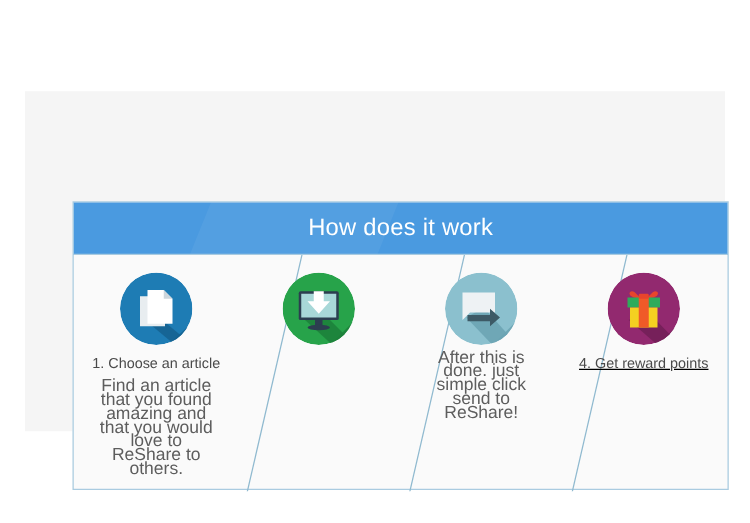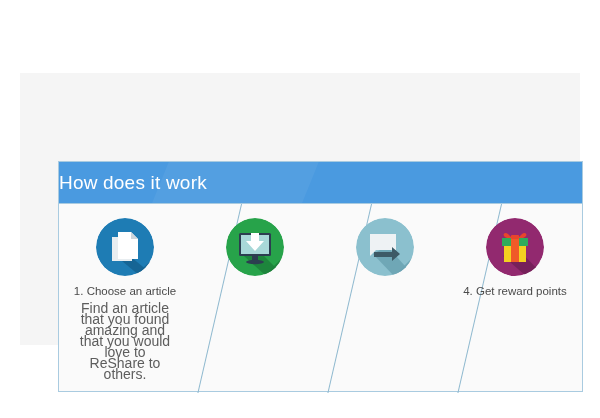--- a/index.html
+++ b/index.html
@@ -52,21 +52,21 @@
     top: -14px;
     width: 150px;
     height: 86px;
     background: rgba(255,255,255,0.055);
     transform: skewX(-22deg);
     pointer-events: none;
   }
   #card-title {
     position: relative;
     z-index: 2;
-    text-align: left;
+    text-align: center;
     color: #ffffff;
     font-size: 19px;
     line-height: 41px;
     font-weight: 400;
     letter-spacing: 0.2px;
   }
 
   
   #card-body {
     position: relative;
@@ -78,21 +78,21 @@
     top: 0;
     width: 130px;
     height: 189px;
     text-align: center;
     box-sizing: border-box;
     padding: 0 6px;
   }
   .column.c0 { left: 1px; }
   .column.c1 { left: 131px; }
   .column.c2 { left: 261px; }
-  .column.c3 { left: 391px; }
+  .column.c3 { left: 391px; text-decoration: underline; }
 
   
   .divider {
     position: absolute;
     top: -12px;
     width: 1px;
     height: 215px;
     background: #8fb9cf;
     transform: rotate(13deg);
     transform-origin: center center;
@@ -198,20 +198,21 @@
           <div class="icon-circle">
             <svg width="58" height="58" viewBox="0 0 58 58">
               <circle cx="29" cy="29" r="29" fill="#8bc0ce"></circle>
               <path d="M31 28 L58 58 L38 58 L17 36 Z" fill="#6ca4b4" opacity="0.9"></path>
               <path d="M58 38 L58 58 L38 58 Z" fill="#6ca4b4" opacity="0.9"></path>
               <path d="M14 16 L40 16 L40 32 L20 32 L14 38 Z" fill="#eef2f4"></path>
               <path d="M18 34 L36 34 L36 29 L44 36 L36 43 L36 39 L18 39 Z" fill="#3d5a66"></path>
             </svg>
           </div>
         </div>
+        <div class="step-desc">After this is done. just simple click send to ReShare!</div>
       </div>
 
       <div class="column c3">
         <div class="icon-wrap">
           <div class="icon-circle">
             <svg width="58" height="58" viewBox="0 0 58 58">
               <circle cx="29" cy="29" r="29" fill="#92296f"></circle>
               <path d="M31 30 L58 58 L40 58 L17 38 Z" fill="#731f58" opacity="0.9"></path>
               <path d="M58 40 L58 58 L40 58 Z" fill="#731f58" opacity="0.9"></path>
               <path d="M22 16 C18 13 15 18 21 20 L27 21 Z" fill="#e8452c"></path>

